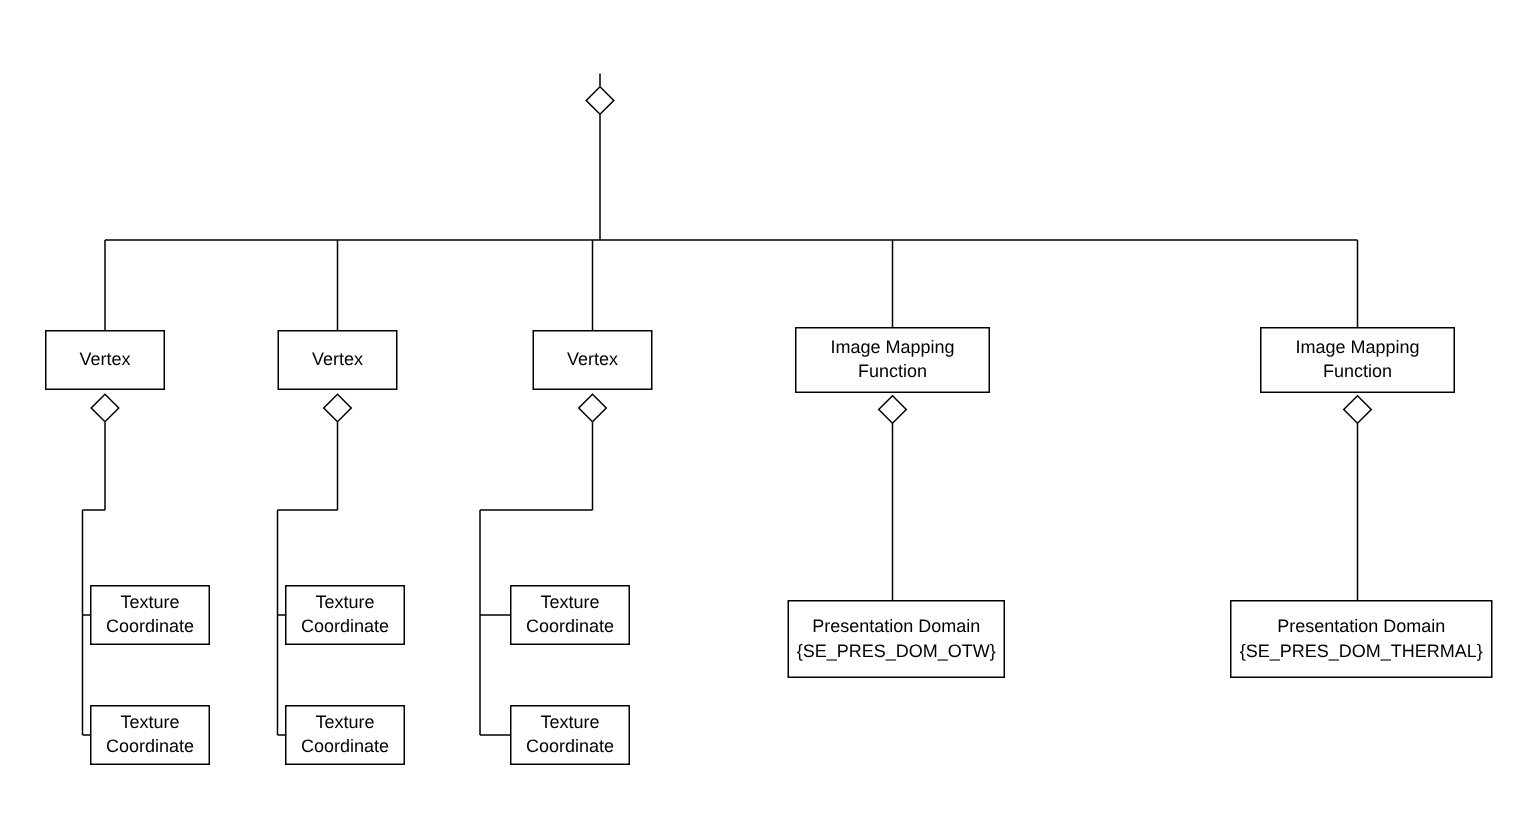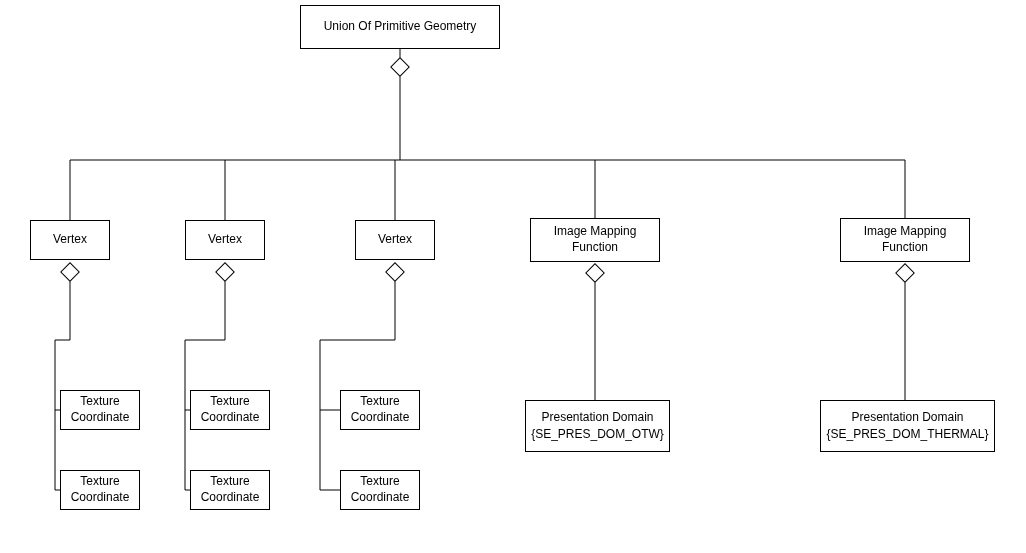--- a/index.html
+++ b/index.html
@@ -89,23 +89,20 @@
     <line x1="320" y1="410" x2="340" y2="410" stroke="#000" stroke-width="1"></line>
     <line x1="320" y1="490" x2="340" y2="490" stroke="#000" stroke-width="1"></line>
 
     <line x1="595" y1="270" x2="595" y2="400" stroke="#000" stroke-width="1"></line>
 
     <line x1="905" y1="270" x2="905" y2="400" stroke="#000" stroke-width="1"></line>
   </svg>
 
   <div class="diamond" style="left:393px; top:60px;"></div>
 
-  <div class="box" style="left:300px; top:5px; width:200px; height:44px;">
-    <span>Union Of Primitive Geometry</span>
-  </div>
 
   <div class="box" style="left:30px; top:220px; width:80px; height:40px;">
     <span>Vertex</span>
   </div>
   <div class="diamond" style="left:63px; top:265px;"></div>
 
   <div class="box" style="left:185px; top:220px; width:80px; height:40px;">
     <span>Vertex</span>
   </div>
   <div class="diamond" style="left:218px; top:265px;"></div>

